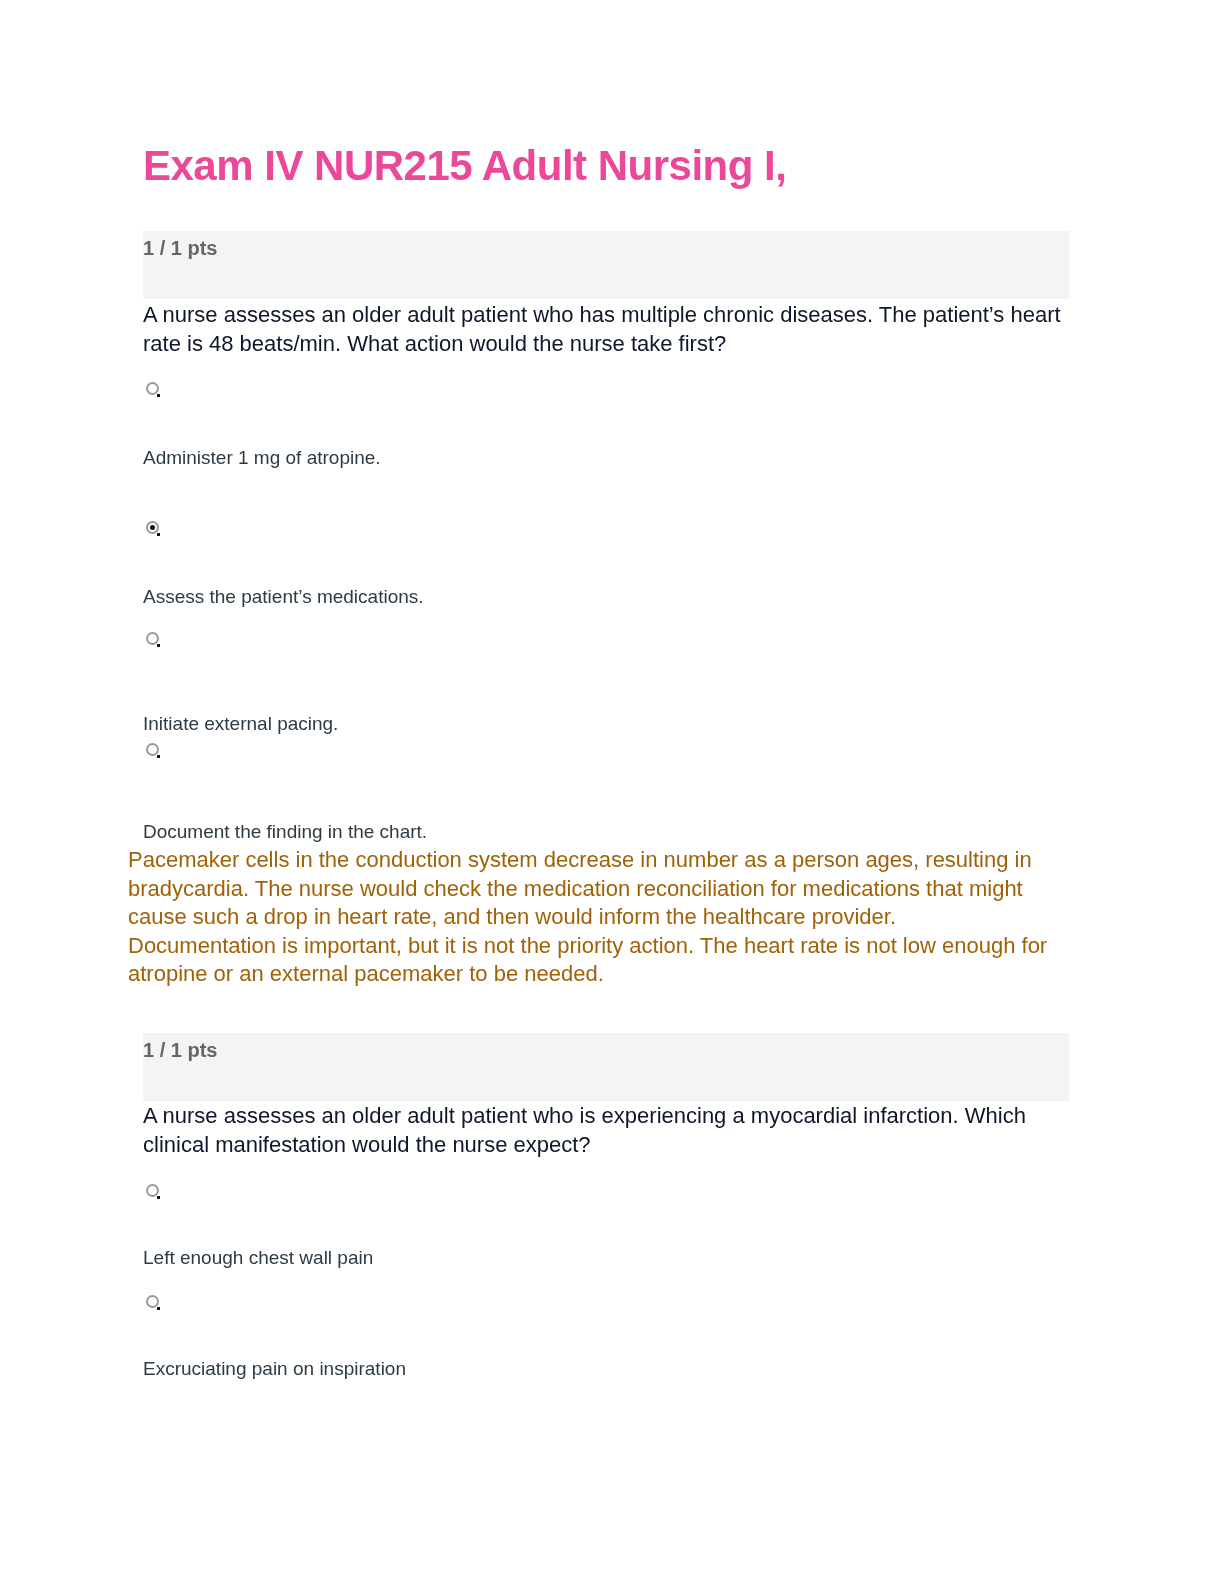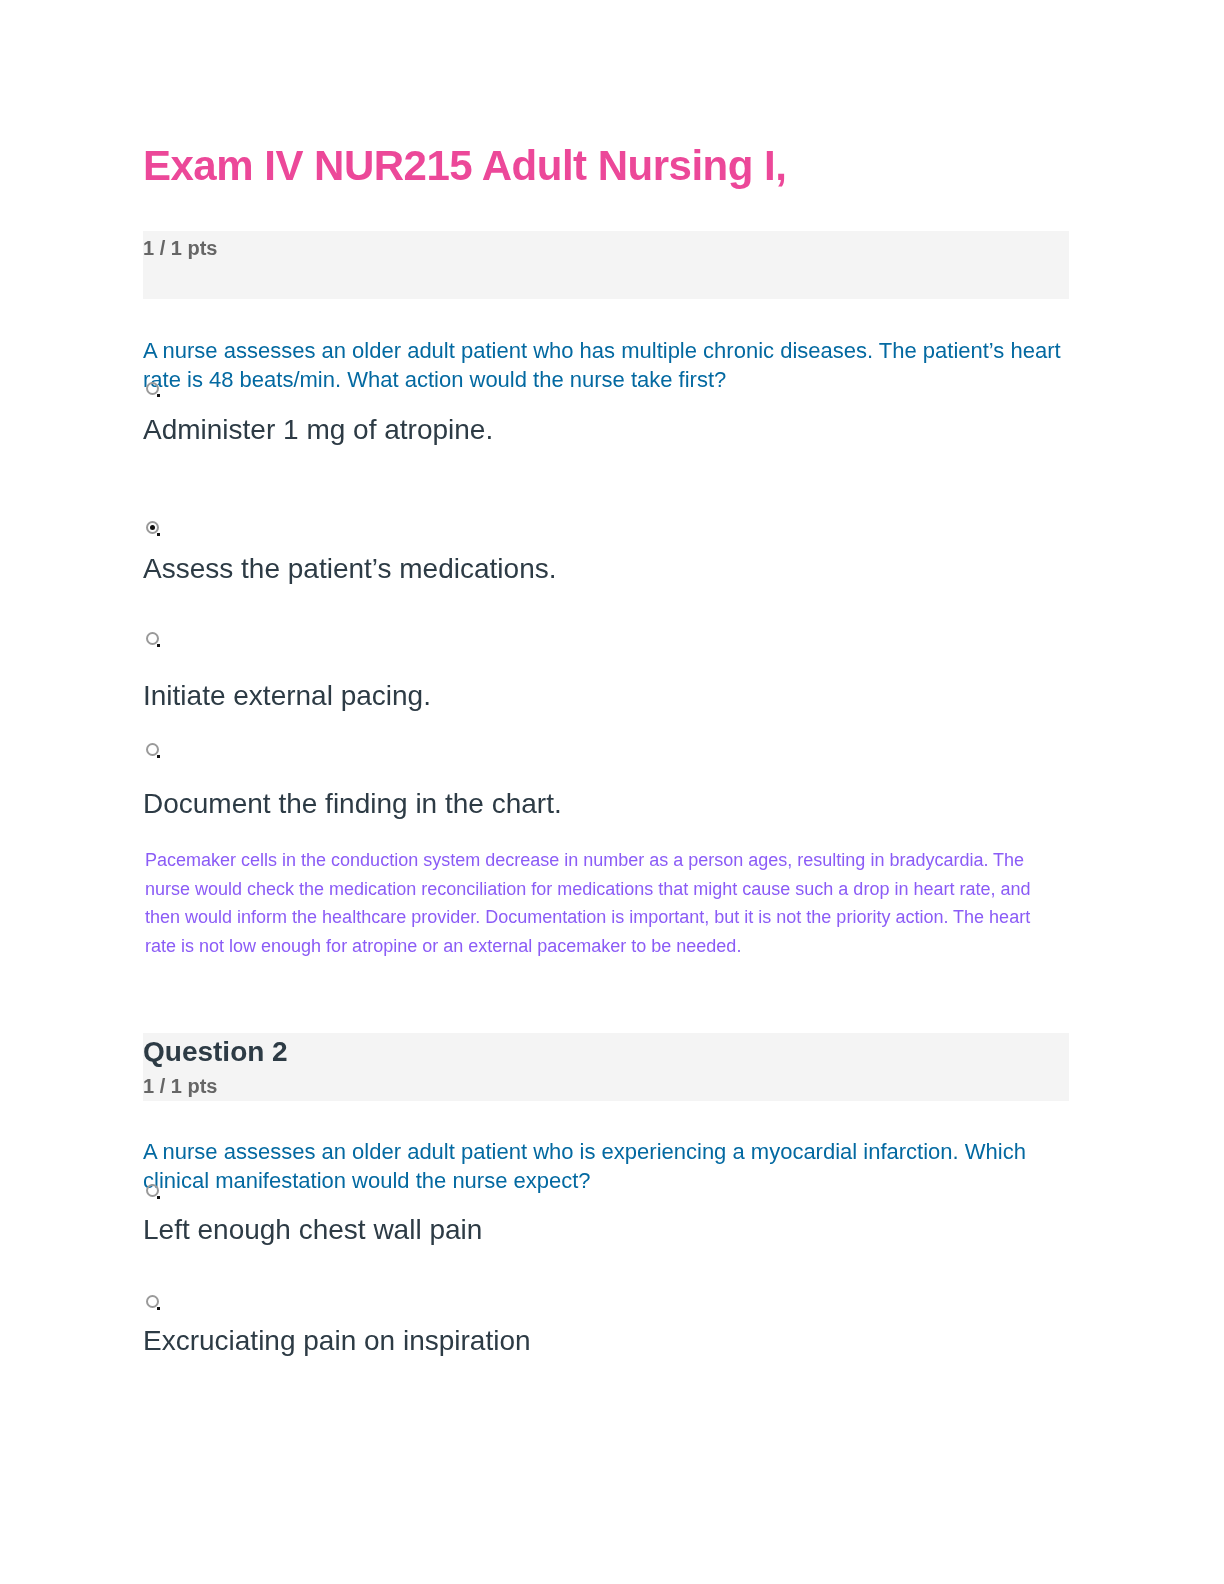--- a/index.html
+++ b/index.html
@@ -3,28 +3,28 @@
 <meta charset="utf-8">
 <style>
   html, body { margin: 0; padding: 0; background: #ffffff; }
   body { width: 1224px; height: 1584px; position: relative; overflow: hidden;
          font-family: "Liberation Sans", sans-serif; color: #2d3b45; }
   .title { position: absolute; left: 143px; top: 140px; margin: 0;
            font-size: 42px; font-weight: bold; color: #ec4899; letter-spacing: -0.5px; line-height: 52px; }
   .q-header { position: absolute; left: 143px; width: 926px; background: #f4f4f4; }
   .q-title { font-size: 28px; font-weight: bold; color: #2d3b45; line-height: 34px; margin: 0; padding-top: 2px; }
   .q-pts { font-size: 20px; font-weight: bold; color: #666666; line-height: 34px; }
-  .q-text { position: absolute; left: 143px; width: 930px; font-size: 22px; line-height: 29px; color: #0369a1; margin-top: 36px; }
+  .q-text { position: absolute; left: 143px; width: 930px; font-size: 22px; line-height: 29px; color: #0f172a; }
   .radio { position: absolute; left: 146px; width: 13px; height: 13px; box-sizing: border-box;
            border: 2px solid #9a9a9a; border-radius: 50%; }
   .radio::after { content: ""; position: absolute; right: -3px; bottom: -4px; width: 3px; height: 3px; background: #111; }
   .radio.selected::before { content: ""; position: absolute; left: 2px; top: 2px; width: 5px; height: 5px;
            border-radius: 50%; background: #111; }
-  .answer { position: absolute; left: 143px; font-size: 28px; line-height: 28px; color: #2d3b45; white-space: nowrap; }
-  .explanation { position: absolute; left: 145px; width: 920px; font-size: 18px; line-height: 28.5px; color: #8b5cf6; }
+  .answer { position: absolute; left: 143px; font-size: 19px; line-height: 28px; color: #2d3b45; white-space: nowrap; margin-top: 28px; }
+  .explanation { position: absolute; left: 128px; width: 920px; font-size: 22px; line-height: 28.5px; color: #a16207; }
 </style>
 </head>
 <body>
 
 <h1 class="title">Exam IV NUR215 Adult Nursing I,</h1>
 
 <div class="q-header" style="top:231px; height:68px;">
   <div class="q-pts">1 / 1 pts</div>
 </div>
 <div class="q-text" style="top:300px;">A nurse assesses an older adult patient who has multiple chronic diseases. The patient’s heart rate is 48 beats/min. What action would the nurse take first?</div>
@@ -37,21 +37,20 @@
 
 <div class="radio" style="top:632px;"></div>
 <div class="answer" style="top:682px;">Initiate external pacing.</div>
 
 <div class="radio" style="top:743px;"></div>
 <div class="answer" style="top:790px;text-align:center;">Document the finding in the chart.</div>
 
 <div class="explanation" style="top:846px;">Pacemaker cells in the conduction system decrease in number as a person ages, resulting in bradycardia. The nurse would check the medication reconciliation for medications that might cause such a drop in heart rate, and then would inform the healthcare provider. Documentation is important, but it is not the priority action. The heart rate is not low enough for atropine or an external pacemaker to be needed.</div>
 
 <div class="q-header" style="top:1033px; height:68px;">
-  <div class="q-title">Question 2</div>
   <div class="q-pts">1 / 1 pts</div>
 </div>
 <div class="q-text" style="top:1101px;">A nurse assesses an older adult patient who is experiencing a myocardial infarction. Which clinical manifestation would the nurse expect?</div>
 
 <div class="radio" style="top:1184px;"></div>
 <div class="answer" style="top:1216px;">Left enough chest wall pain</div>
 
 <div class="radio" style="top:1295px;"></div>
 <div class="answer" style="top:1327px;">Excruciating pain on inspiration</div>
 

